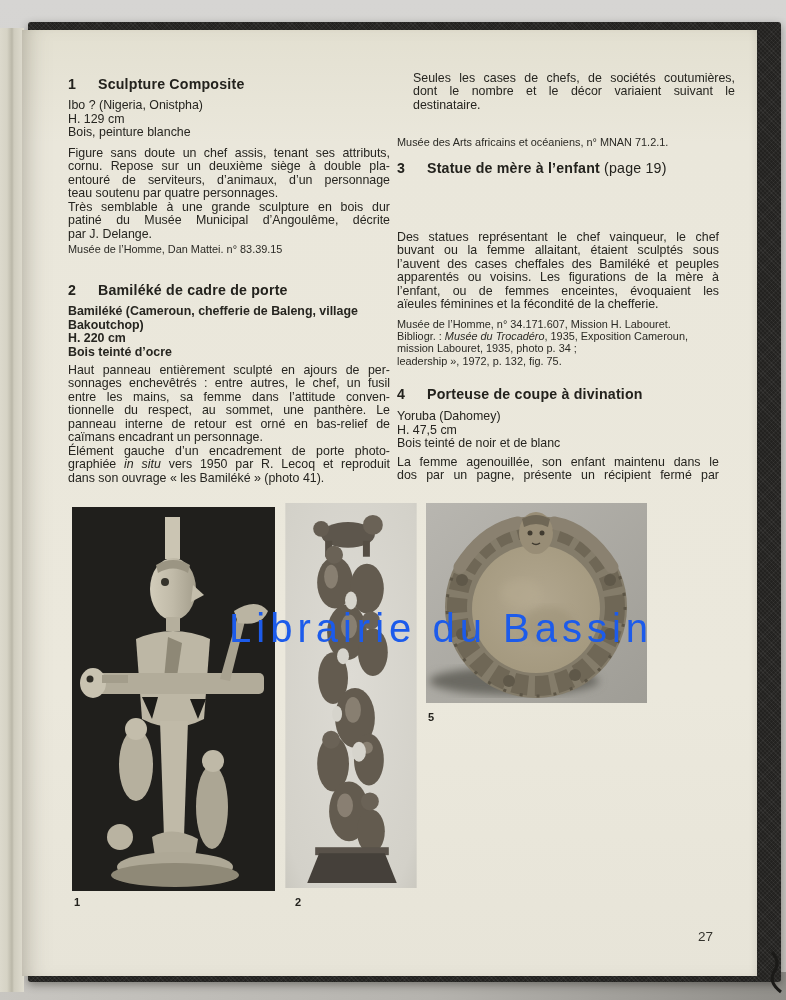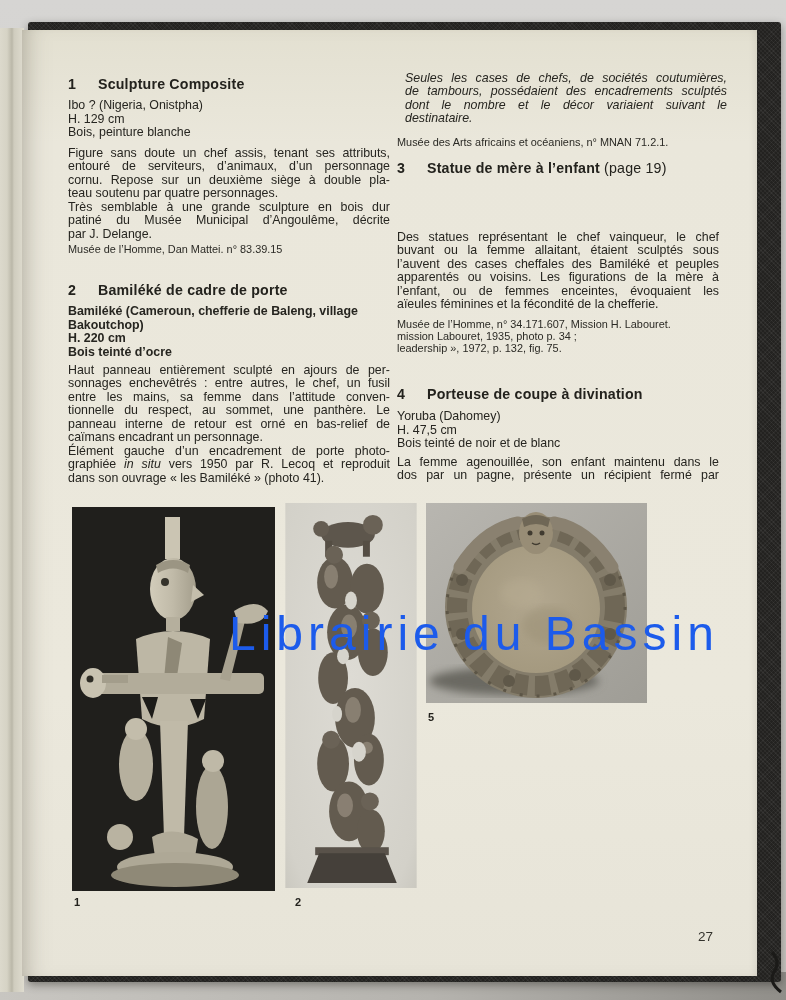--- a/index.html
+++ b/index.html
@@ -26,21 +26,21 @@
   .hsuffix{font-weight:normal;}
   .meta .line,.para .line,.refs .line,.ref{font-size:12.4px;line-height:13.5px;}
   .para .line{text-align:justify;text-align-last:justify;line-height:13.4px;}
   .para.endleft .line:last-child{text-align-last:left;}
   .ref,.refs .line{font-size:10.9px;line-height:12.2px;color:#2b2a25;}
   .meta .line{white-space:nowrap;}
   i{font-style:italic;}
   .photo{position:absolute;display:block;}
   .figlabel{position:absolute;font-size:11px;font-weight:bold;color:#23221d;}
   .pagenum{position:absolute;left:676px;top:899px;font-size:13.5px;color:#33322c;}
-  .watermark{position:absolute;left:229px;top:606px;z-index:9;font-size:48px;
+  .watermark{position:absolute;left:229px;top:606px;z-index:9;font-size:40px;
          letter-spacing:5px;white-space:nowrap;font-weight:normal;}
   .thread{position:absolute;left:766px;top:950px;}
 </style>
 </head>
 <body>
 
 <div class="scene">
   <div class="table-bottom"></div>
   <div class="cover"></div>
   <div class="pages-edge"></div>
@@ -55,22 +55,22 @@
       <div class="block heading" style="left:0;top:46px;">
         <span class="hnum">1</span><span>Sculpture Composite</span>
       </div>
       <div class="block meta" style="left:0;top:69px;width:326px;">
           <div class="line">Ibo ? (Nigeria, Onistpha)</div>
           <div class="line">H. 129 cm</div>
           <div class="line">Bois, peinture blanche</div>
         </div>
       <div class="block para endleft" style="left:0;top:117px;width:322px;">
           <div class="line">Figure sans doute un chef assis, tenant ses attributs,</div>
+          <div class="line">cornu. Repose sur un deuxième siège à double pla-</div>
           <div class="line">entouré de serviteurs, d’animaux, d’un personnage</div>
-          <div class="line">cornu. Repose sur un deuxième siège à double pla-</div>
           <div class="line">teau soutenu par quatre personnages.</div>
         </div>
       <div class="block para endleft" style="left:0;top:171px;width:322px;">
           <div class="line">Très semblable à une grande sculpture en bois dur</div>
           <div class="line">patiné du Musée Municipal d’Angoulême, décrite</div>
           <div class="line">par J. Delange.</div>
         </div>
       <div class="block ref" style="left:0;top:213px;width:326px;">Musée de l’Homme, Dan Mattei. n° 83.39.15</div>
 
       <div class="block heading" style="left:0;top:252px;">
@@ -91,41 +91,41 @@
           <div class="line">caïmans encadrant un personnage.</div>
         </div>
       <div class="block para endleft" style="left:0;top:415px;width:322px;">
           <div class="line">Élément gauche d’un encadrement de porte photo-</div>
           <div class="line"><span>graphiée </span><i>in situ</i><span> vers 1950 par R. Lecoq et reproduit</span></div>
           <div class="line">dans son ouvrage « les Bamiléké » (photo 41).</div>
         </div>
     </div>
 
     <div class="col" style="left:375px;top:0;width:326px;height:946px;">
-      <div class="block para endleft" style="left:8px;top:42px;width:322px;font-style:italic;">
+      <div class="block para endleft" style="left:16px;top:42px;width:322px;">
           <div class="line">Seules les cases de chefs, de sociétés coutumières,</div>
-          <div class="line">de tambours, possédaient des encadrements sculptés</div>
           <div class="line">dont le nombre et le décor variaient suivant le</div>
           <div class="line">destinataire.</div>
         </div>
       <div class="block ref" style="left:0;top:106px;width:326px;">Musée des Arts africains et océaniens, n° MNAN 71.2.1.</div>
 
       <div class="block heading" style="left:0;top:130px;">
         <span class="hnum">3</span><span>Statue de mère à l’enfant</span><span class="hsuffix"> (page 19)</span>
       </div>
       <div class="block para endleft" style="left:0;top:201px;width:322px;">
           <div class="line">Des statues représentant le chef vainqueur, le chef</div>
           <div class="line">buvant ou la femme allaitant, étaient sculptés sous</div>
           <div class="line">l’auvent des cases cheffales des Bamiléké et peuples</div>
           <div class="line">apparentés ou voisins. Les figurations de la mère à</div>
           <div class="line">l’enfant, ou de femmes enceintes, évoquaient les</div>
           <div class="line">aïeules féminines et la fécondité de la chefferie.</div>
         </div>
       <div class="block refs" style="left:0;top:288px;width:326px;">
           <div class="line">Musée de l’Homme, n° 34.171.607, Mission H. Labouret.</div>
+          <div class="line"><span>Bibliogr. : </span><i>Musée du Trocadéro</i><span>, 1935, Exposition Cameroun,</span></div>
           <div class="line">mission Labouret, 1935, photo p. 34 ;</div>
           <div class="line">leadership », 1972, p. 132, fig. 75.</div>
         </div>
 
       <div class="block heading" style="left:0;top:356px;">
         <span class="hnum">4</span><span>Porteuse de coupe à divination</span>
       </div>
       <div class="block meta" style="left:0;top:380px;width:326px;">
           <div class="line">Yoruba (Dahomey)</div>
           <div class="line">H. 47,5 cm</div>

